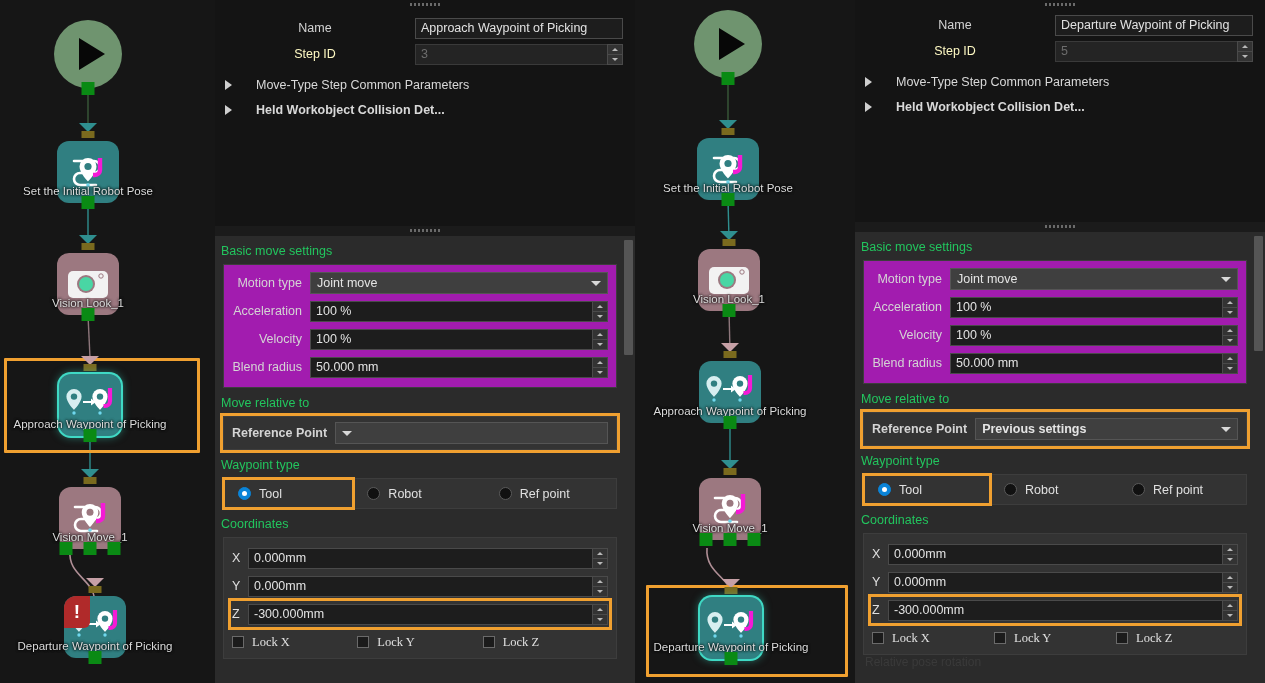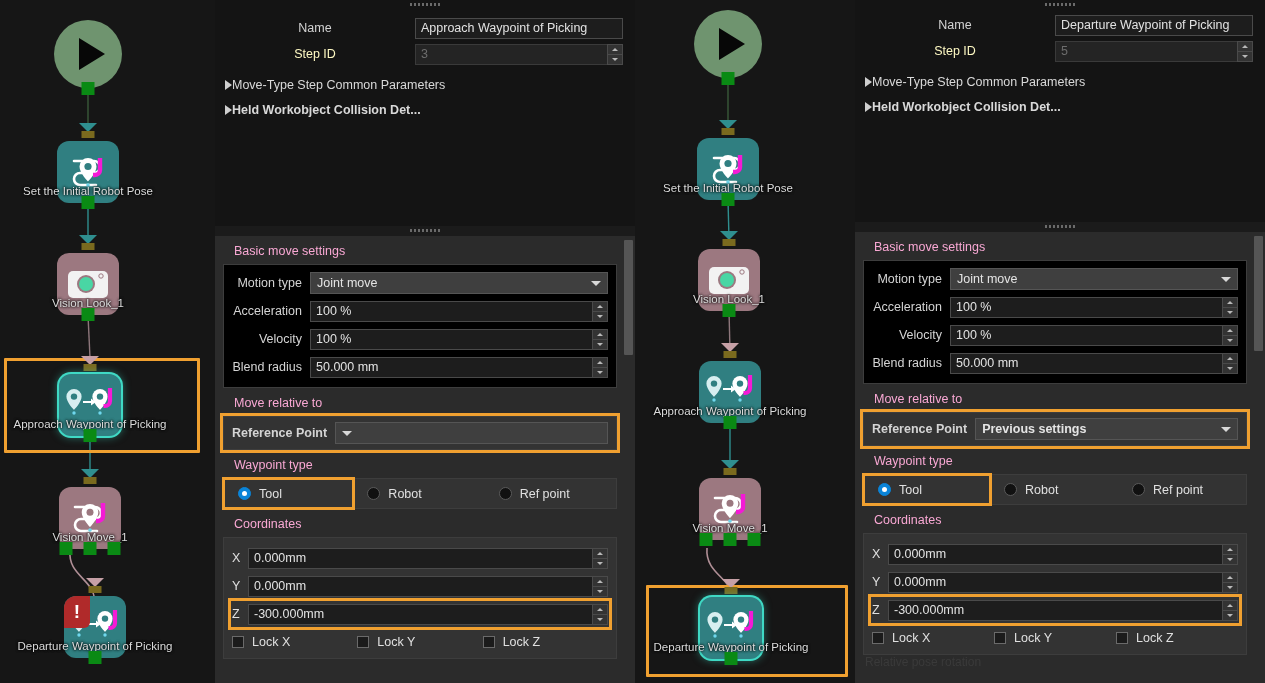--- a/index.html
+++ b/index.html
@@ -160,43 +160,43 @@
     border: 1px solid #4a4a4a;
   }
   .spin-btns .sb {
     flex: 1; background: #333; display: flex; align-items: center; justify-content: center;
   }
   .spin-btns .sb + .sb { border-top: 1px solid #4a4a4a; }
   .tri-up { width:0;height:0;border-left:3px solid transparent;border-right:3px solid transparent;border-bottom:3px solid #b9b9b9; }
   .tri-dn { width:0;height:0;border-left:3px solid transparent;border-right:3px solid transparent;border-top:3px solid #b9b9b9; }
 
   .tree-row {
-    display: flex; align-items: center; gap: 0;
+    display: flex; align-items: center; gap: 24px;
     height: 25px; padding-left: 10px;
     color: #d9d9d9; font-size: 12.5px;
   }
   .tree-row.bold { font-weight: bold; }
   .tri-right {
     width:0;height:0;
     border-top:5px solid transparent;border-bottom:5px solid transparent;
     border-left:7px solid #cfcfcf;
   }
 
   .panel-body {
     flex: 1; overflow: hidden; position: relative;
     padding: 0 0 0 0;
   }
   .scroll-track {
     position: absolute; right: 2px; top: 4px; bottom: 4px; width: 9px;
   }
   .scroll-thumb { width: 9px; background: #555; border-radius: 1px; }
 
-  .sect-title { color: #f9a8d4; font-size: 12.5px; padding: 8px 0 6px 6px; margin-left: 13px; }
+  .sect-title { color: #22c55e; font-size: 12.5px; padding: 8px 0 6px 6px; }
   .group {
-    background: #000000; border: 1px solid #3d3d3d;
+    background: #a21caf; border: 1px solid #3d3d3d;
     margin: 0 18px 0 8px; padding: 6px 8px 8px 8px;
   }
   .grow { display: flex; align-items: center; height: 24px; margin-bottom: 4px; }
   .grow:last-child { margin-bottom: 0; }
   .grow .glbl { width: 78px; text-align: right; padding-right: 8px; color: #d4d4d4; font-size: 12.5px; }
 
   .combo { flex: 1; display: flex; align-items: center; height: 22px;
     background: #3f3f3f; border: 1px solid #555; color: #e4e4e4; font-size: 12.5px;
     padding: 0 6px; position: relative; }
   .combo .cv { flex: 1; white-space: nowrap; overflow: hidden; }
@@ -214,21 +214,21 @@
   .rdot { width: 13px; height: 13px; border-radius: 50%; background: #111; border: 1px solid #5a5a5a; position: relative; }
   .rdot.on { background: #0a84d8; border-color: #0a84d8; }
   .rdot.on::after { content:''; position:absolute; left:3px; top:3px; width:5px;height:5px;border-radius:50%;background:#fff; }
   .radio-item.sel { outline: 3px solid #f0a030; outline-offset: -1px; z-index: 2; flex: 0 0 33%; }
 
   .coord-group { margin: 0 18px 0 8px; background: #333333; border: 1px solid #3d3d3d; padding: 8px 8px 4px 8px; }
   .crow { display: flex; align-items: center; height: 24px; margin-bottom: 4px; position: relative; }
   .crow .axis { width: 16px; color: #e0e0e0; font-size: 12.5px; }
   .crow.hl-row { outline: 3px solid #f0a030; outline-offset: 1px; }
 
-  .lock-row { display: flex; height: 24px; }
+  .lock-row { display: flex; height: 24px; font-family: Liberation Serif, serif; }
   .lock-item { display: flex; align-items: center; gap: 8px; flex: 1; color: #e0e0e0; font-size: 12.5px; }
   .cbox { width: 12px; height: 12px; background: #1b1b1b; border: 1px solid #6a6a6a; }
 
   .partial { color: #3a3a3a; font-size: 12px; padding-left: 10px; }
 </style>
 </head>
 <body>
 
 <div class="root">
 

